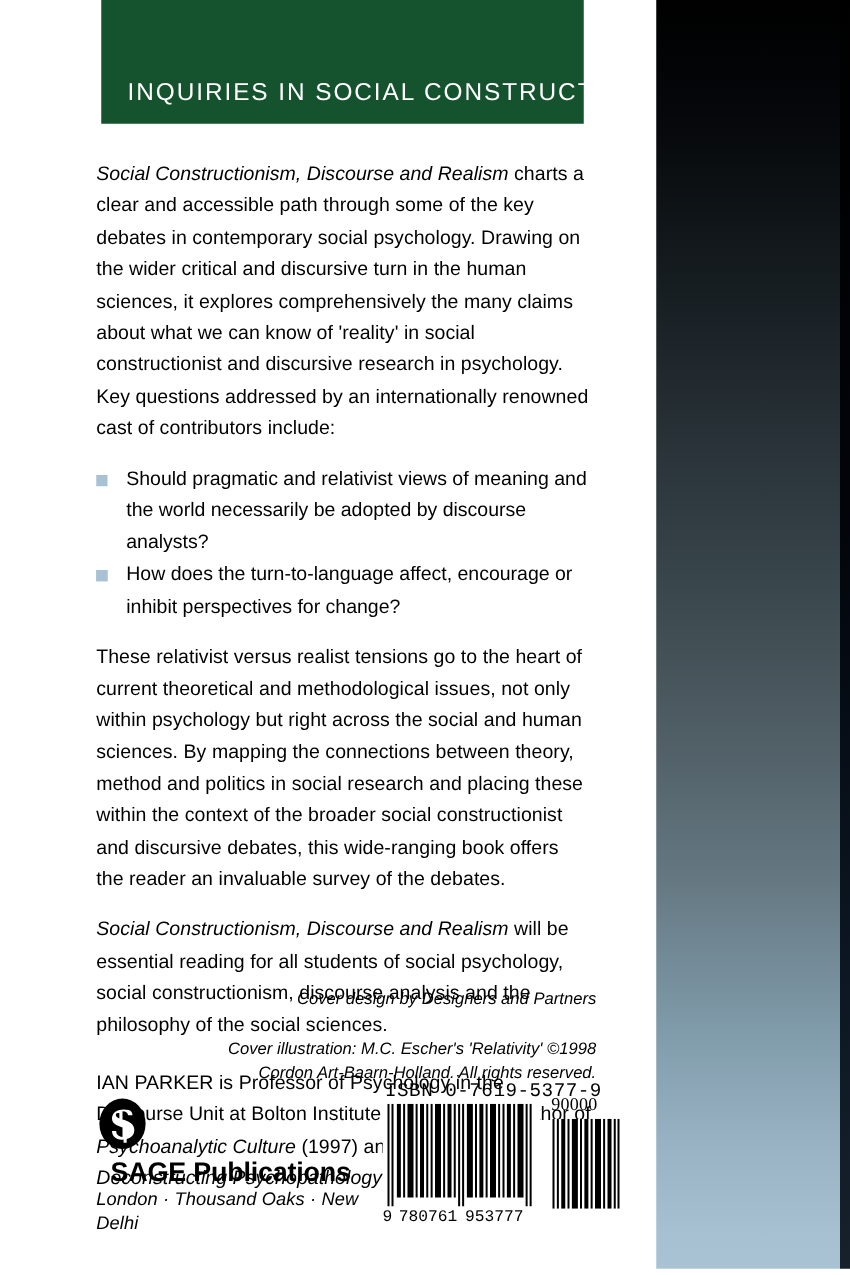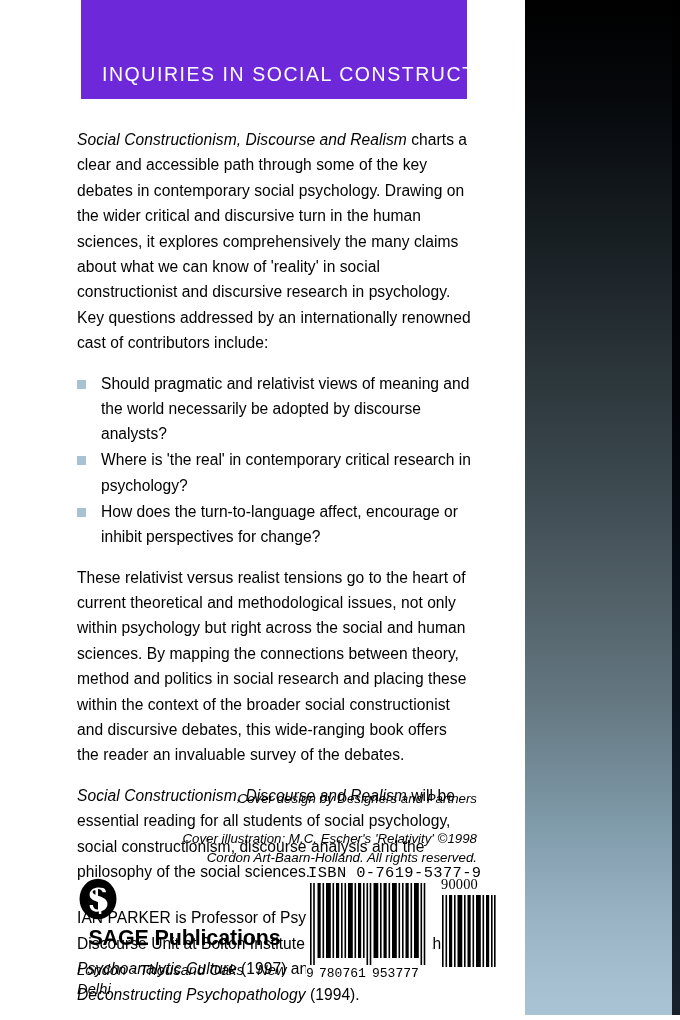--- a/index.html
+++ b/index.html
@@ -62,21 +62,21 @@
     background: linear-gradient(to bottom, #000000 0%, #02040a 40%, #0b1622 75%, #16212c 100%);
   }
 
   
   #series-banner {
     position: absolute;
     left: 81px;
     top: 0;
     width: 386px;
     height: 99px;
-    background: #6d28d9;
+    background: #14532d;
   }
   #series-banner-title {
     position: absolute;
     left: 21px;
     bottom: 13px;
     color: #ffffff;
     font-family: "Liberation Sans", sans-serif;
     font-size: 19.5px;
     font-weight: 400;
     letter-spacing: 1.55px;
@@ -158,21 +158,21 @@
     font-size: 21.5px;
     font-weight: bold;
     letter-spacing: -0.15px;
     line-height: 24px;
     text-align: center;
   }
   #sage-cities {
     font-size: 14.6px;
     font-style: italic;
     line-height: 19px;
-    margin-top: 11px;
+    margin-top: 1px;
     letter-spacing: 0.1px;
   }
 
   
   #barcode-area {
     position: absolute;
     left: 306px;
     top: 864px;
     width: 190px;
     height: 116px;
@@ -229,21 +229,20 @@
 
     <p class="para"><span class="bi">Social Constructionism, Discourse and Realism</span><span> charts a clear and accessible path through some of the key debates in contemporary social psychology. Drawing on the wider critical and discursive turn in the human sciences, it explores comprehensively the many claims about what we can know of 'reality' in social constructionist and discursive research in psychology. Key questions addressed by an internationally renowned cast of contributors include:</span></p>
 
     <ul id="question-list">
       <li>
         <span class="bullet-square"></span>
         <span>Should pragmatic and relativist views of meaning and the world necessarily be adopted by discourse analysts?</span>
       </li>
       <li>
         <span class="bullet-square"></span>
-        <span>Where is 'the real' in contemporary critical research in psychology?</span>
       </li>
       <li>
         <span class="bullet-square"></span>
         <span>How does the turn-to-language affect, encourage or inhibit perspectives for change?</span>
       </li>
     </ul>
 
     <p class="para">These relativist versus realist tensions go to the heart of current theoretical and methodological issues, not only within psychology but right across the social and human sciences. By mapping the connections between theory, method and politics in social research and placing these within the context of the broader social constructionist and discursive debates, this wide-ranging book offers the reader an invaluable survey of the debates.</p>
 
     <p class="para"><span class="bi">Social Constructionism, Discourse and Realism</span><span> will be essential reading for all students of social psychology, social constructionism, discourse analysis and the philosophy of the social sciences.</span></p>

